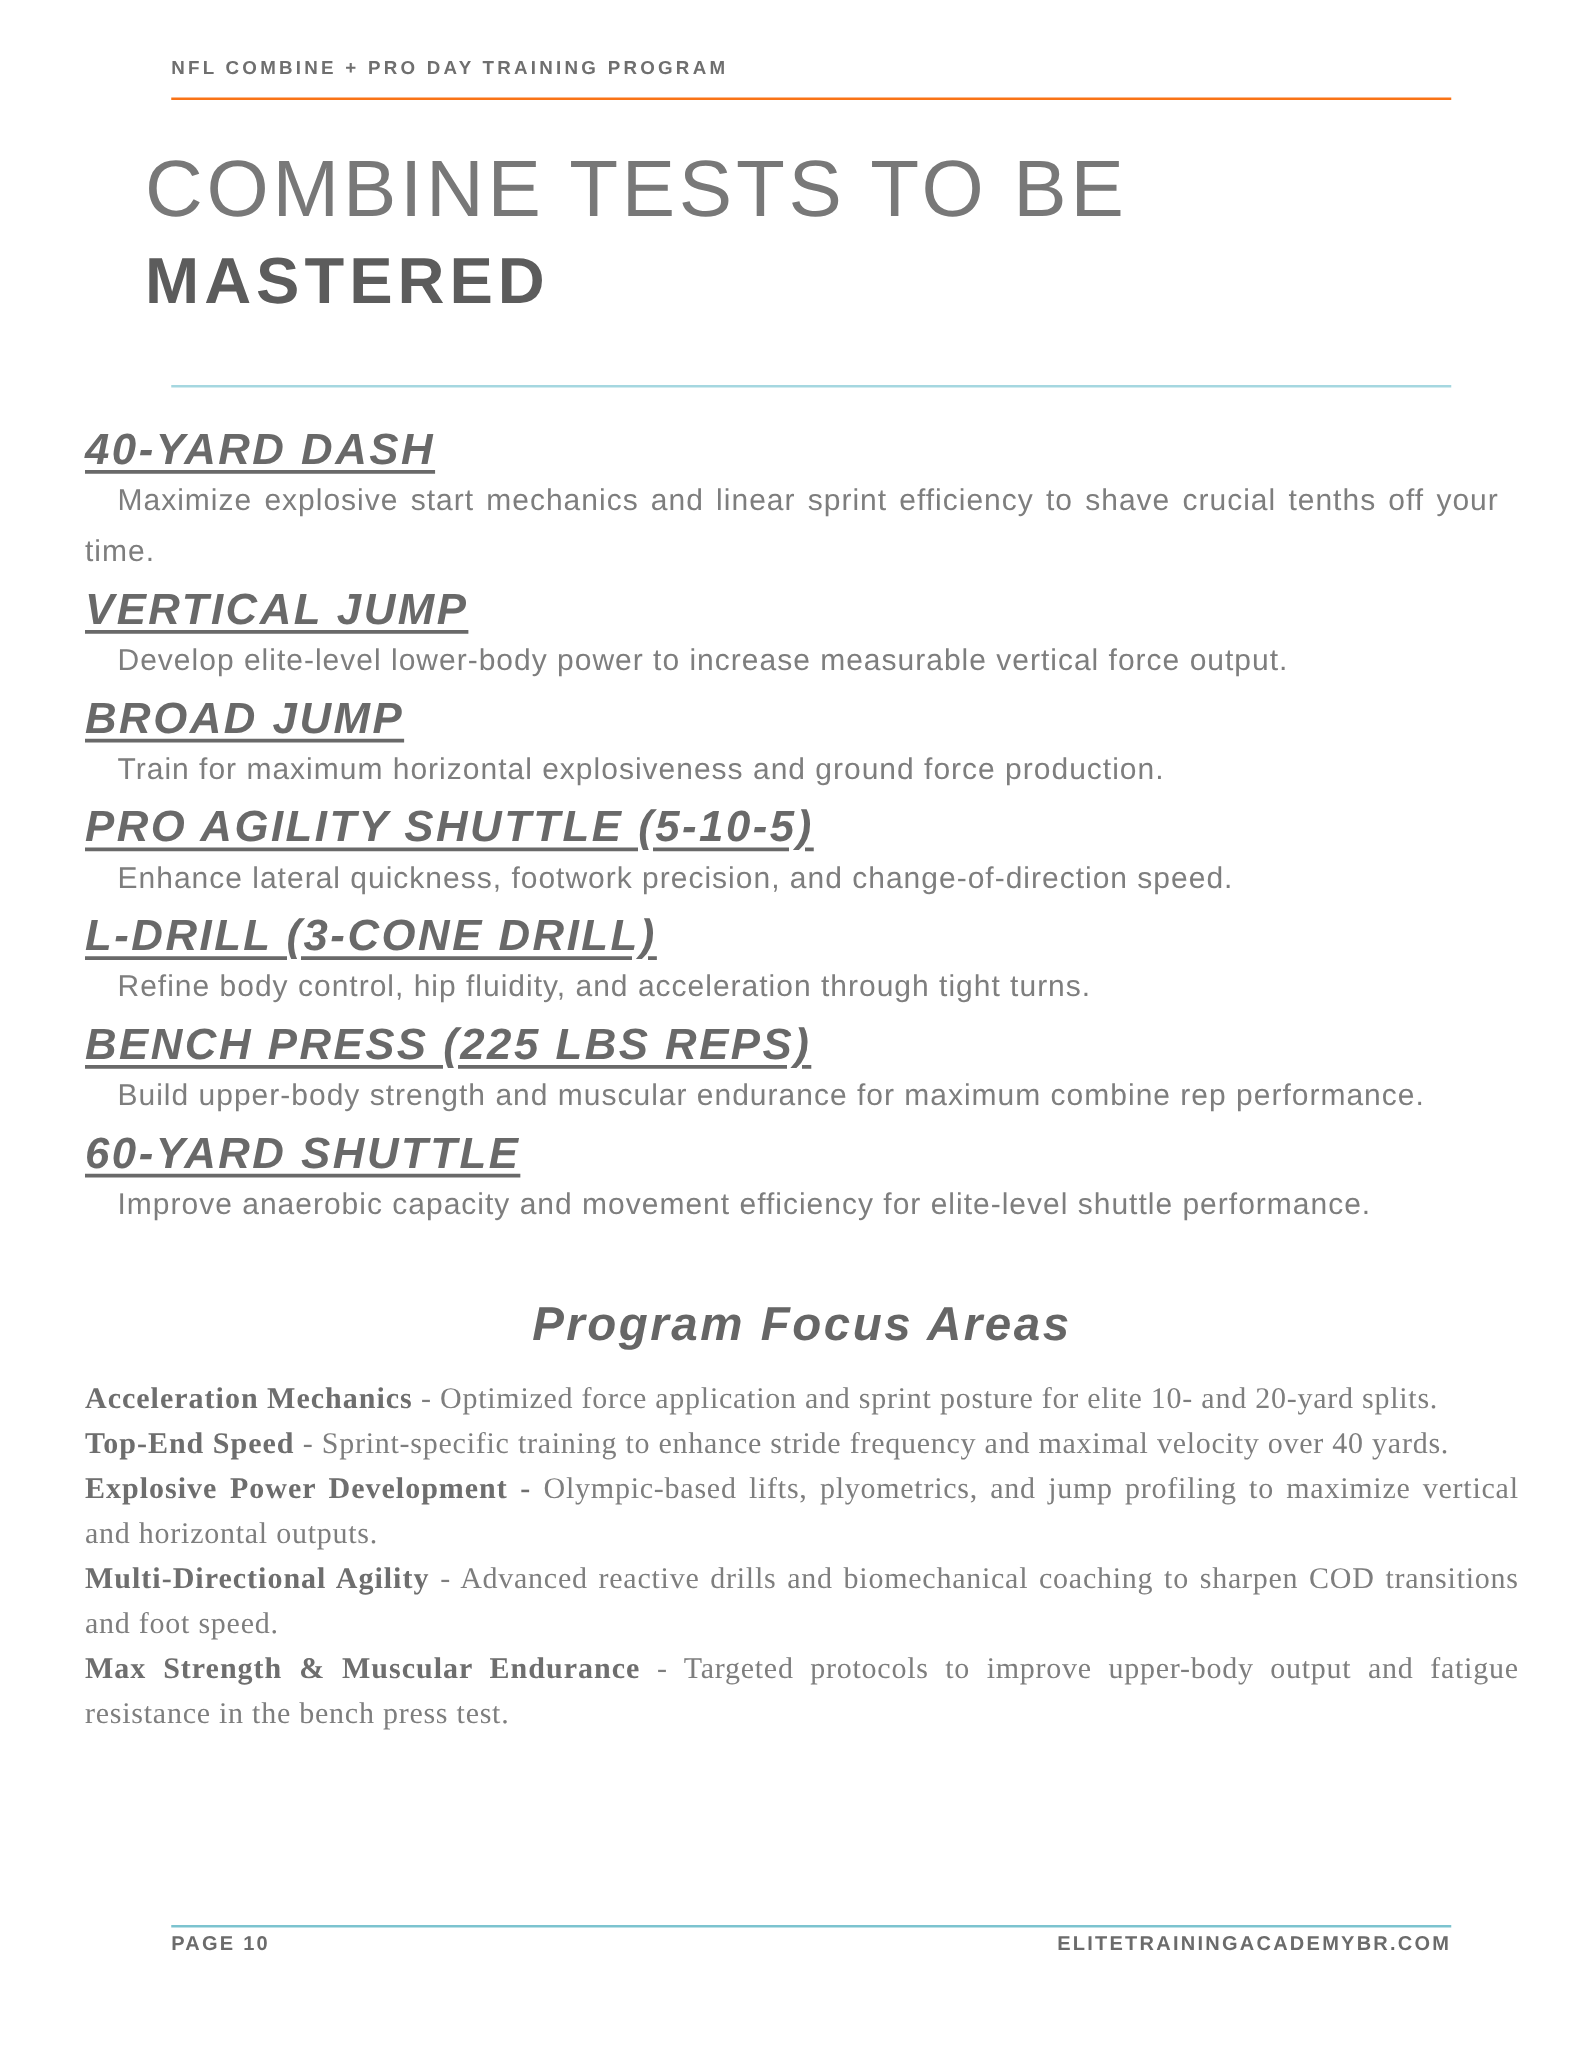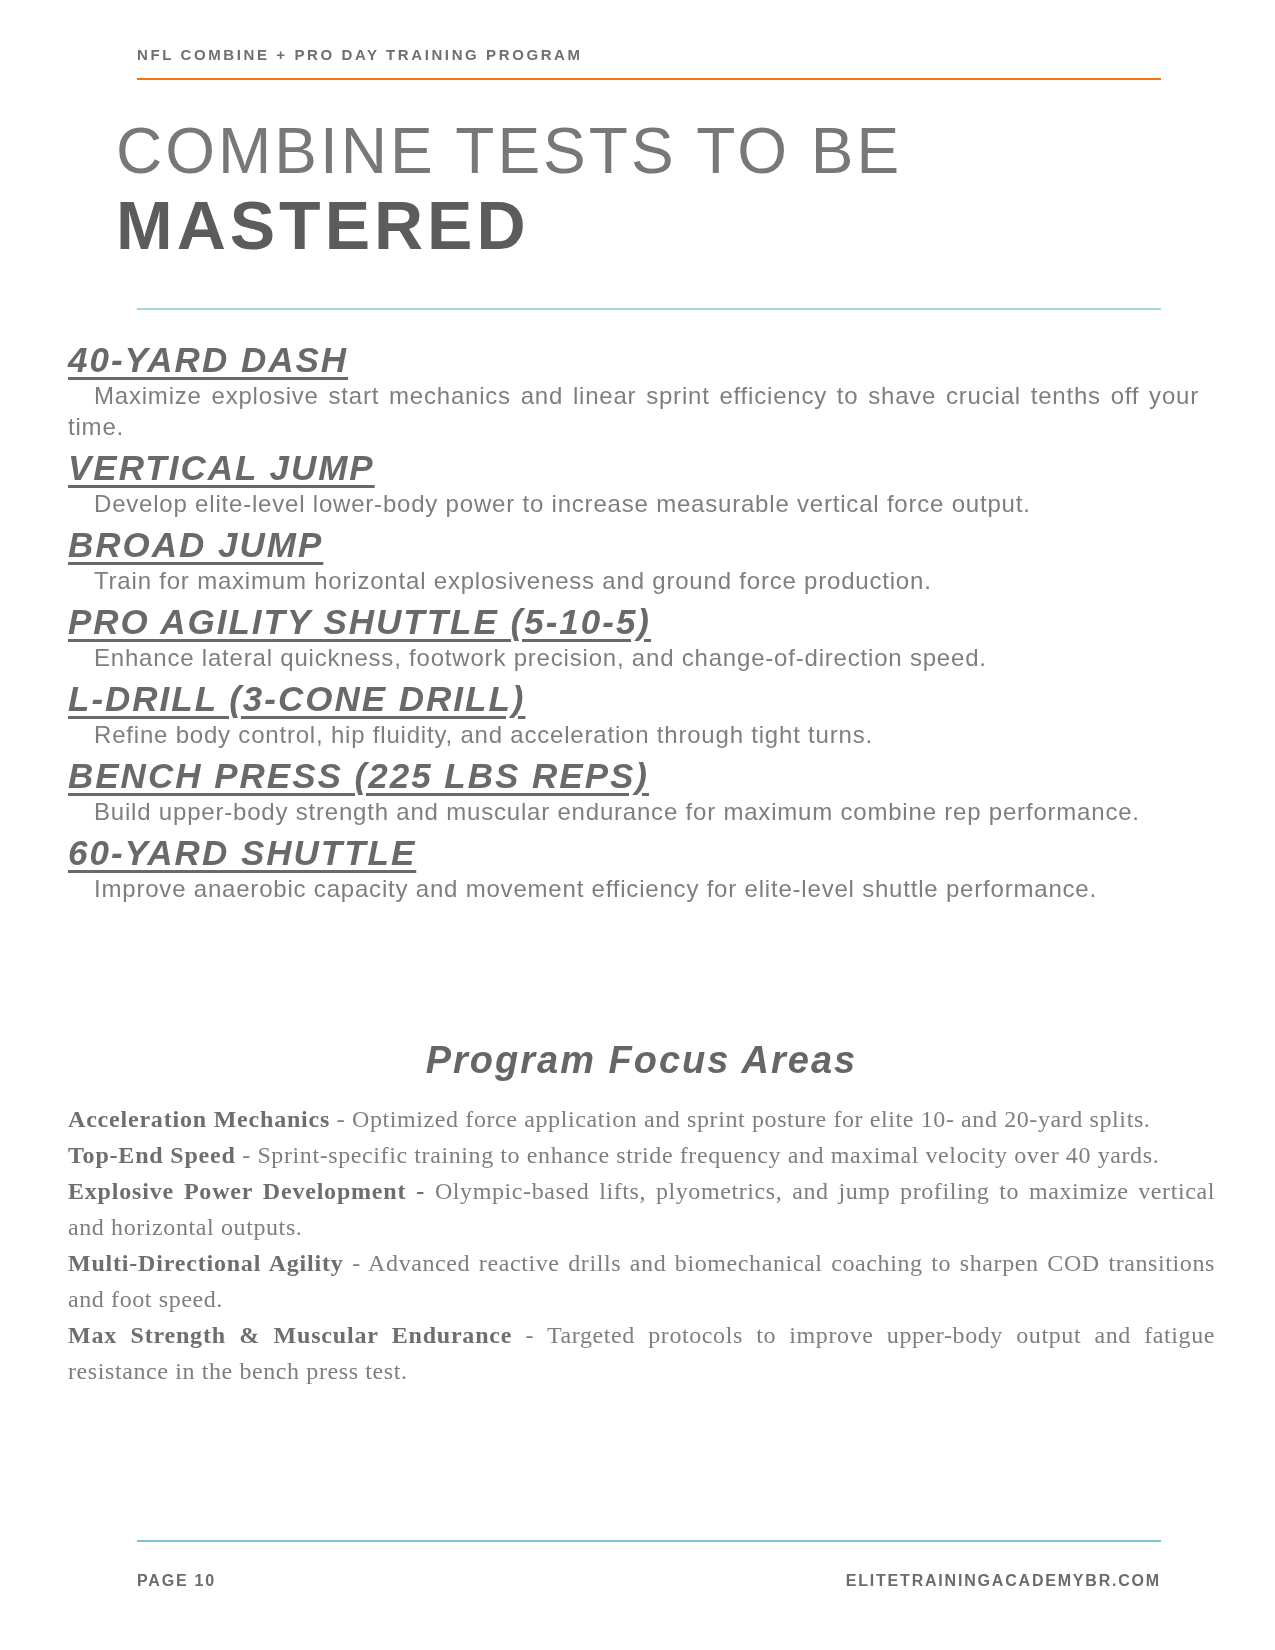--- a/index.html
+++ b/index.html
@@ -22,42 +22,42 @@
   }
   
   .title{
     position:absolute;top:114px;left:116px;right:60px;
     line-height:74px;letter-spacing:3px;
   }
   .title-line1{
     font-size:64px;font-weight:300;color:#787878;
   }
   .title-line2{
-    font-size:68px;font-weight:800;color:#5c5c5c;letter-spacing:4px;
+    font-size:52px;font-weight:800;color:#5c5c5c;letter-spacing:4px;
   }
   .divider2{
     position:absolute;top:308px;left:137px;right:114px;
     border-top:2px solid #a5d7e0;
   }
   
   .sections{
     position:absolute;top:334px;left:68px;right:76px;
   }
   .test-heading{
     margin:6px 0 0 0;
     font-size:35px;line-height:40px;
     font-weight:bold;font-style:italic;
     color:#696969;letter-spacing:2px;
     text-decoration:underline;
     text-decoration-thickness:3px;
     text-underline-offset:5px;
   }
   .test-desc{
     margin:0;
-    font-size:24px;line-height:31px;
+    font-size:24px;line-height:41px;
     color:#7e7e7e;letter-spacing:0.8px;
     text-align:justify;text-indent:26px;
   }
   
   .focus{
     position:absolute;top:1037px;left:68px;right:60px;
   }
   .focus-title-row{text-align:center;}
   .focus-title{
     display:inline-block;
@@ -75,21 +75,21 @@
     text-align:justify;
     font-family:Liberation Serif, serif;
   }
   .focus-label{
     font-weight:bold;color:#6e6e6e;letter-spacing:0.8px;
   }
   
   .footer{
     position:absolute;top:1540px;left:137px;right:114px;
     border-top:2px solid #7cc3cf;
-    padding-top:30px;
+    padding-top:5px;
     display:flex;justify-content:space-between;align-items:baseline;
   }
   .footer-text{
     font-size:16px;font-weight:bold;letter-spacing:1.8px;color:#6b6b6b;
   }
 </style>
 </head>
 <body>
 
 <div class="page">

